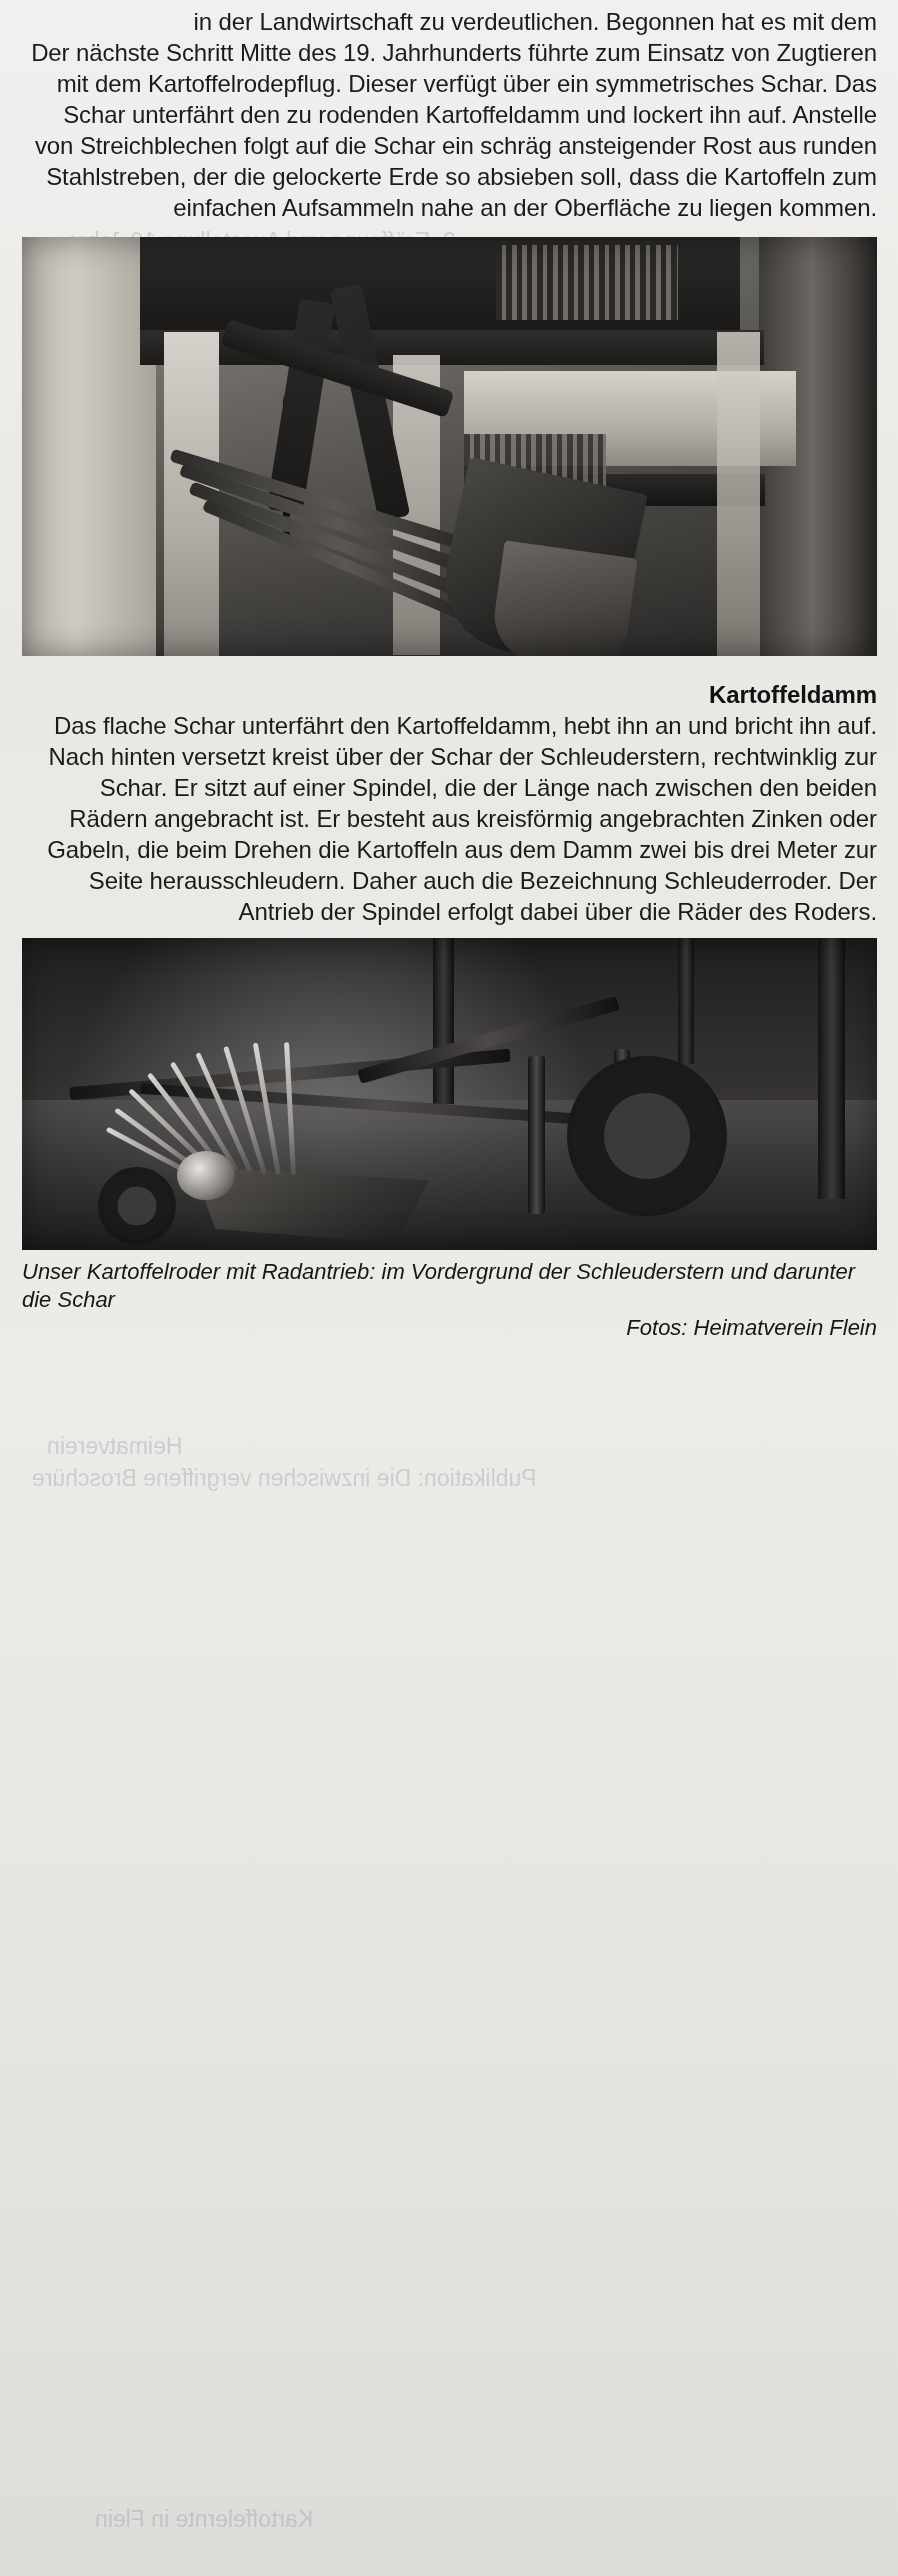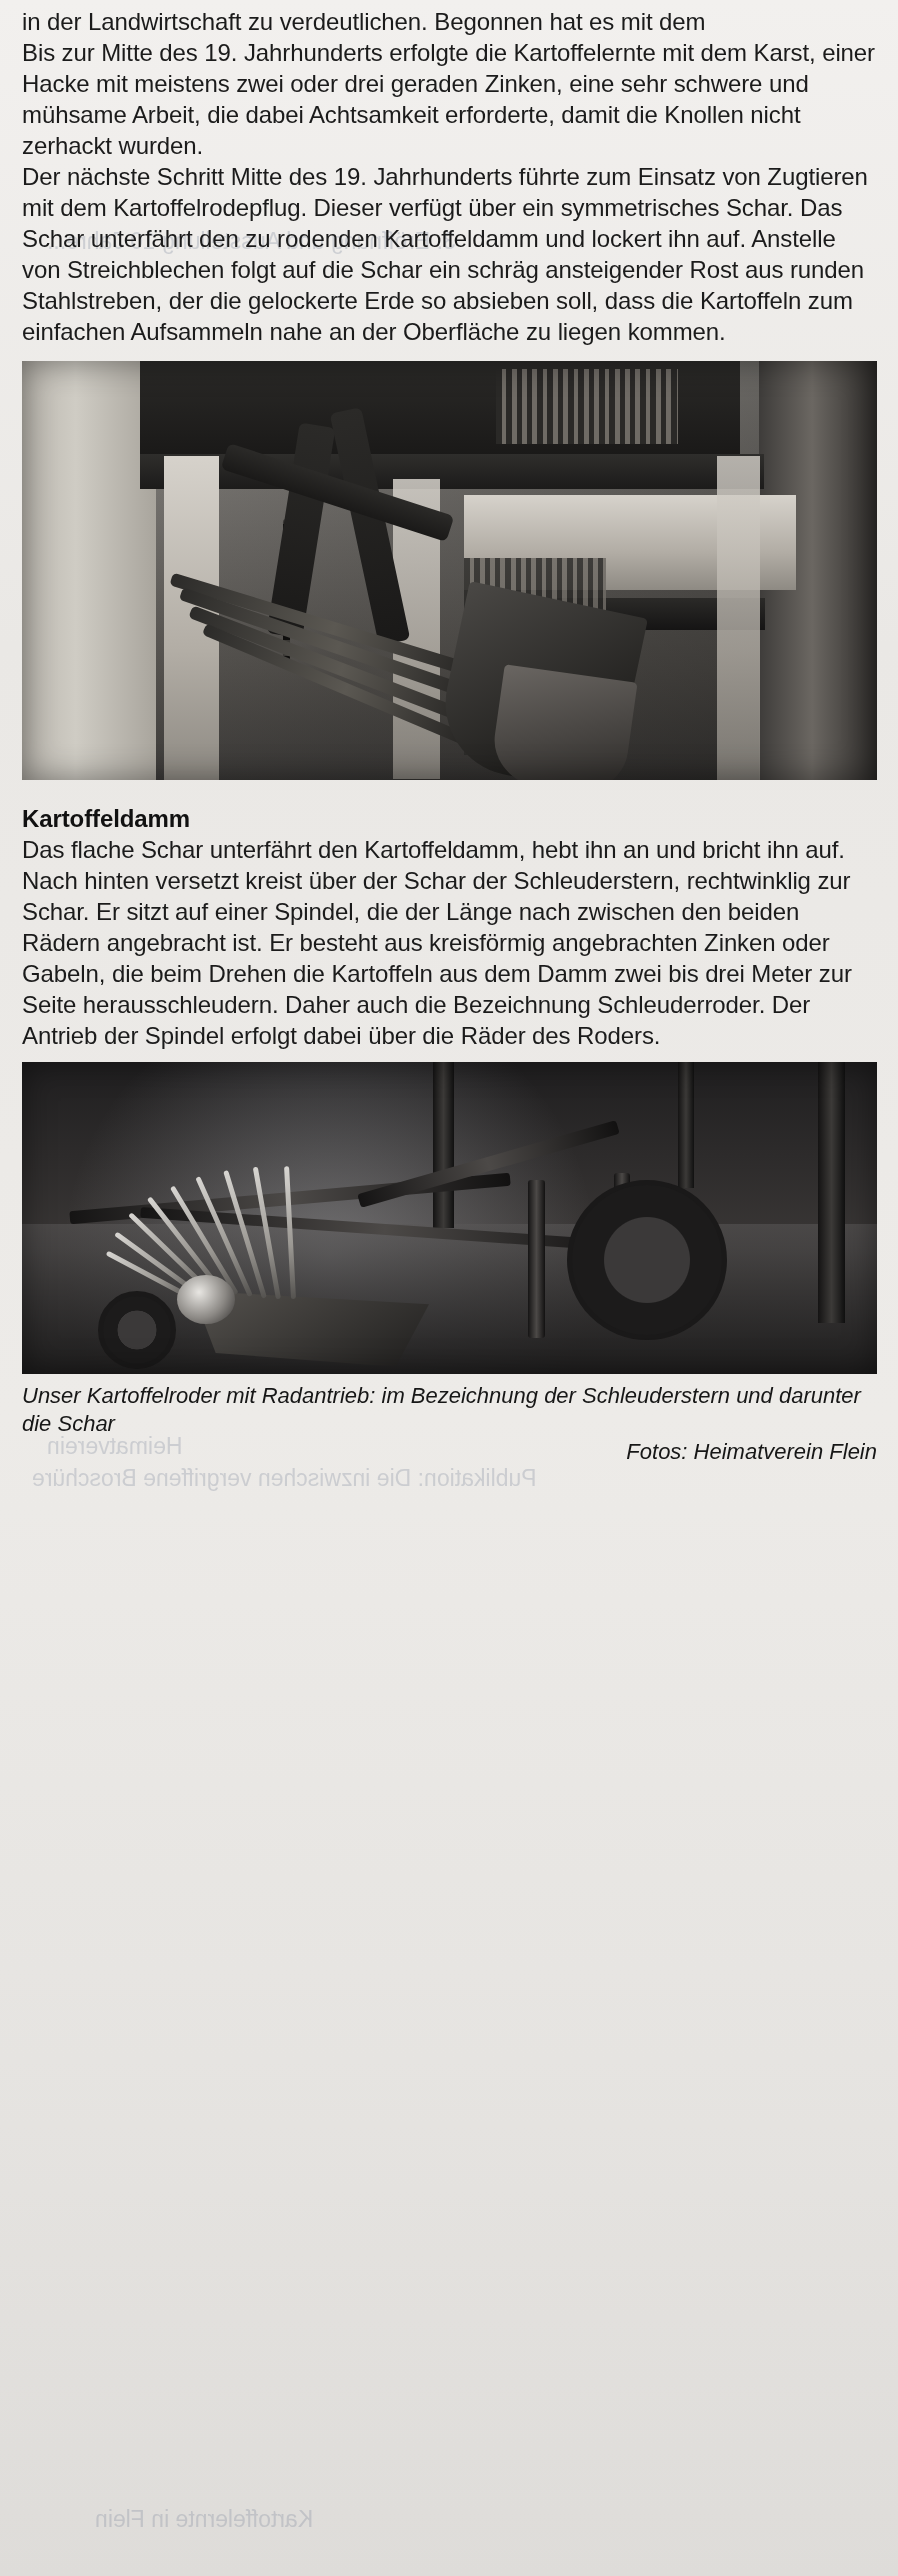--- a/index.html
+++ b/index.html
@@ -26,21 +26,21 @@
     position: absolute;
     left: 22px;
     top: 0px;
     width: 855px;
   }
   .txt {
     font-size: 24px;
     line-height: 31px;
     color: #1b1b1b;
     letter-spacing: -0.1px;
-    text-align: left;
+    text-align: right;
     font-family: "Liberation Sans", sans-serif;
   }
   .para {
     margin: 0 0 0 0;
   }
   .para + .para { margin-top: 0px; }
   .heading {
     font-size: 24px;
     line-height: 31px;
     font-weight: bold;
@@ -182,21 +182,20 @@
 
   <div class="ghost" style="left:47px; top:226px;">3. Eröffnung und Ausstellung 10 Jahre...</div>
   <div class="ghost" style="left:47px; top:1431px;">Heimatverein</div>
   <div class="ghost" style="left:32px; top:1463px;">Publikation: Die inzwischen vergriffene Broschüre</div>
   <div class="ghost" style="left:95px; top:2504px;">Kartoffelernte in Flein</div>
 
   <div class="col">
 
     <div class="txt" style="padding-top:6.3px;">
       <p class="para">in der Landwirtschaft zu verdeutlichen. Begonnen hat es mit dem</p>
-      <p class="para">Bis zur Mitte des 19. Jahrhunderts erfolgte die Kartoffelernte mit dem Karst, einer Hacke mit meistens zwei oder drei geraden Zinken, eine sehr schwere und mühsame Arbeit, die dabei Achtsamkeit erforderte, damit die Knollen nicht zerhackt wurden.</p>
       <p class="para">Der nächste Schritt Mitte des 19. Jahrhunderts führte zum Einsatz von Zugtieren mit dem Kartoffelrodepflug. Dieser verfügt über ein symmetrisches Schar. Das Schar unterfährt den zu rodenden Kartoffeldamm und lockert ihn auf. Anstelle von Streichblechen folgt auf die Schar ein schräg ansteigender Rost aus runden Stahlstreben, der die gelockerte Erde so absieben soll, dass die Kartoffeln zum einfachen Aufsammeln nahe an der Oberfläche zu liegen kommen.</p>
     </div>
 
     <div class="spacer-18"></div>
 
     <div class="photo photo-1">
       <div class="p1">
         <div class="wall-l"></div>
         <div class="wall-r"></div>
 
@@ -273,21 +272,21 @@
         <div class="fork" style="left:169px; top:139px; height:98px; transform:rotate(-62deg);"></div>
 
         <div class="hub" style="left:155px; top:213px; width:58px; height:49px;"></div>
 
         <div class="edge-shadow"></div>
       </div>
     </div>
 
     <div class="spacer-10"></div>
 
-    <div class="caption" style="width:855px;">Unser Kartoffelroder mit Radantrieb: im Bezeichnung der Schleuderstern und darunter die Schar</div>
+    <div class="caption" style="width:855px;">Unser Kartoffelroder mit Radantrieb: im Vordergrund der Schleuderstern und darunter die Schar</div>
     <div class="caption caption-row">
       <span></span>
       <span>Fotos: Heimatverein Flein</span>
     </div>
 
   </div>
 </div>
 
 
 </body></html>

